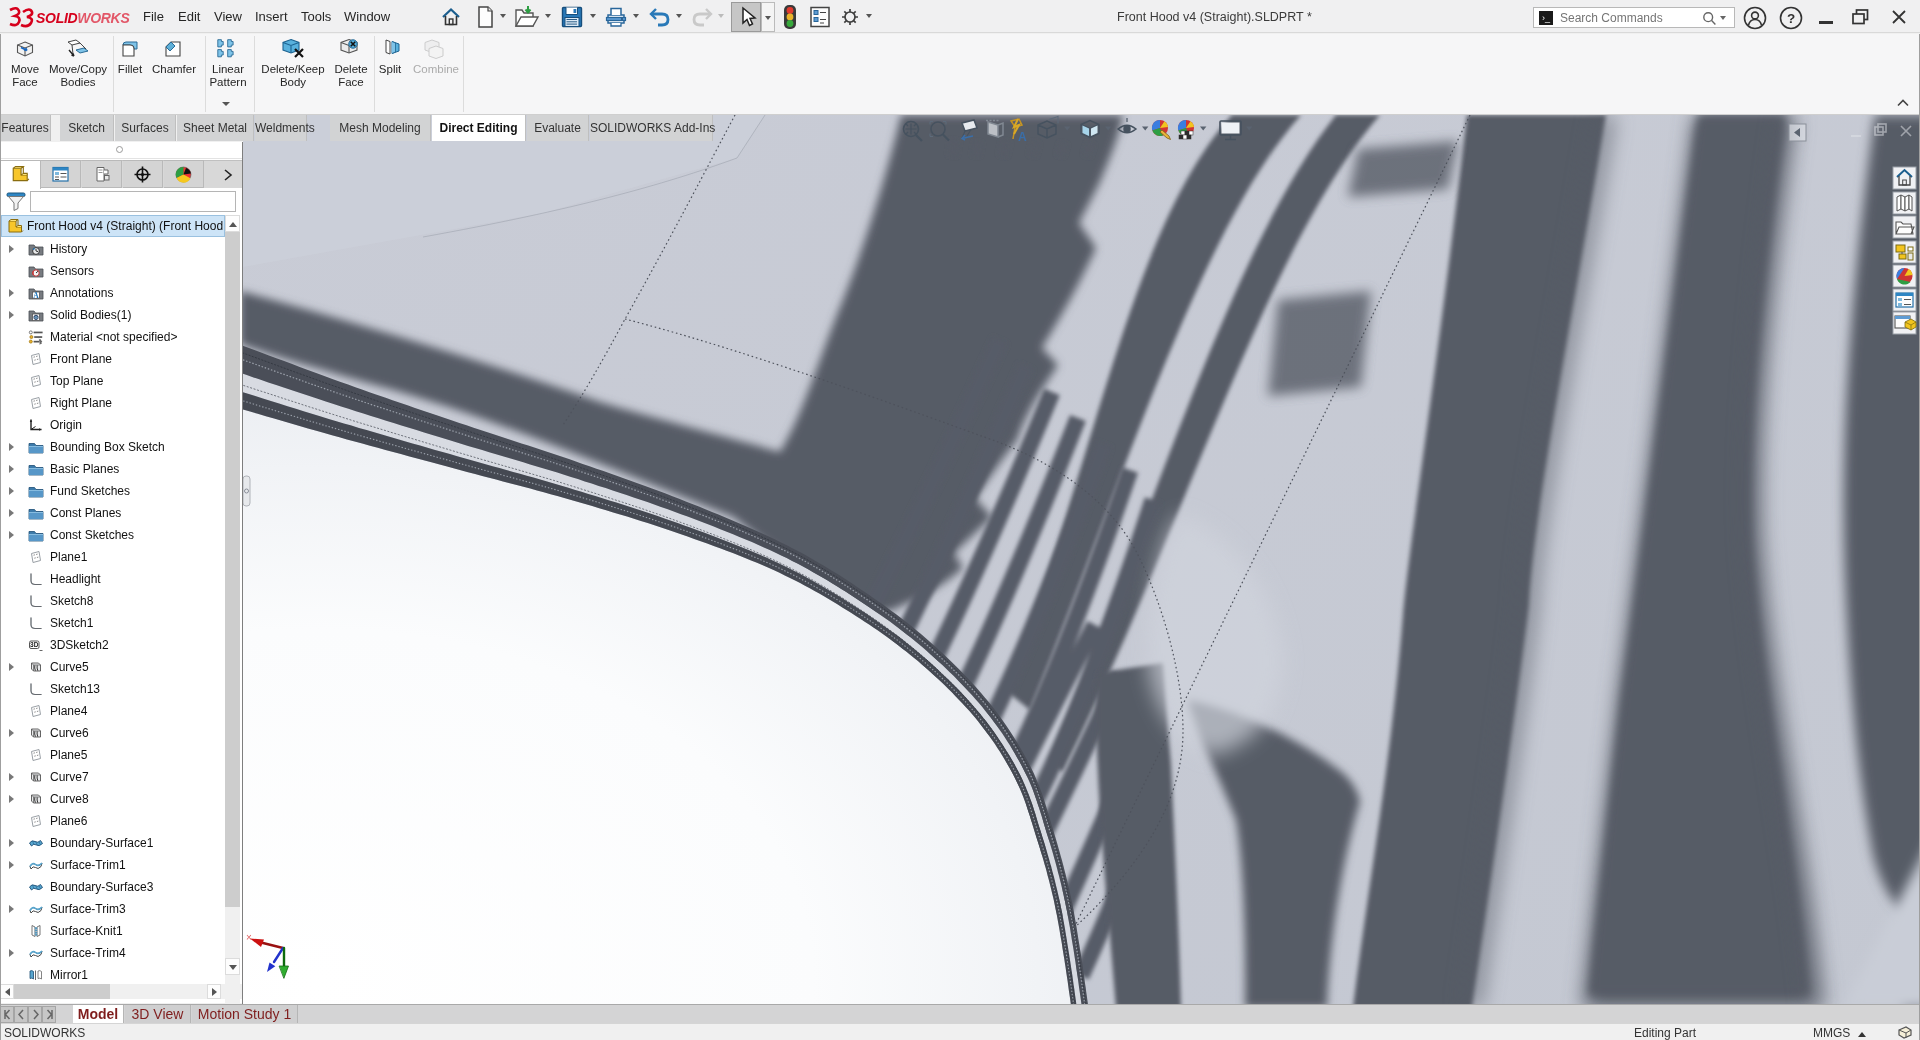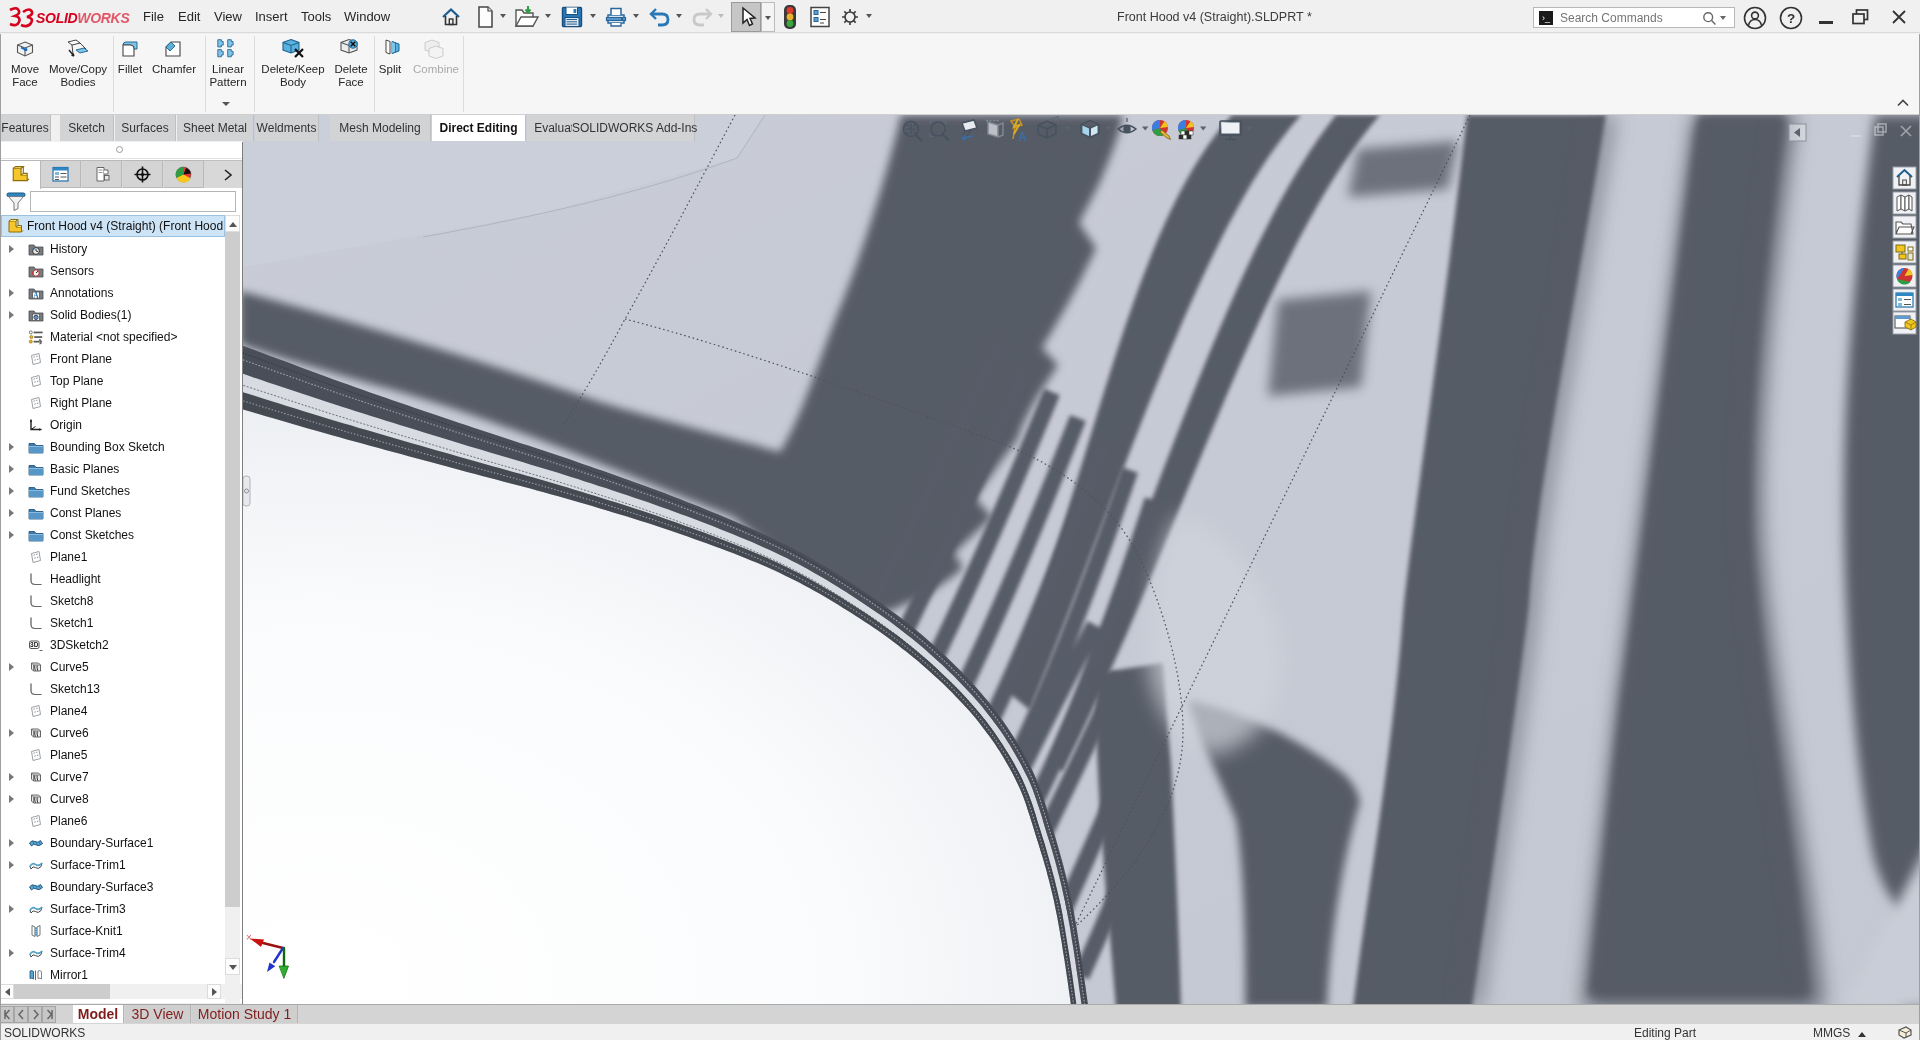--- a/index.html
+++ b/index.html
@@ -481,25 +481,25 @@
           </g>
 </g>
 </svg>
     </div>
 
   <div id="tabrow">
     <div class="ctab" style="left:0px;width:51px">Features</div>
     <div class="ctab" style="left:60px;width:54px">Sketch</div>
     <div class="ctab" style="left:115px;width:61px">Surfaces</div>
     <div class="ctab" style="left:177px;width:77px">Sheet Metal</div>
-    <div class="ctab" style="left:255px;width:64px">Weldments</div>
+    <div class="ctab" style="left:255px;width:52px">Weldments</div>
     <div class="ctab" style="left:330px;width:101px">Mesh Modeling</div>
     <div class="ctab" style="left:432px;width:94px;background:#ffffff;font-weight:bold;color:#111">Direct Editing</div>
     <div class="ctab" style="left:527px;width:62px">Evaluate</div>
-    <div class="ctab" style="left:572px;width:123px">SOLIDWORKS Add-Ins</div>
+    <div class="ctab" style="left:590px;width:123px">SOLIDWORKS Add-Ins</div>
   </div>
 
   <div id="lpanel">
     <div class="abs" style="left:0;top:0;width:242px;height:17px;background:#fff;border-bottom:1px solid #e3e3e3">
       <div class="abs" style="left:116px;top:4px;width:7px;height:7px;border:1px solid #9a9a9a;border-radius:50%"></div>
     </div>
     <div id="ptabs">
       <div class="abs" style="left:0;top:18px;width:242px;height:28px;background:#d8d8d8;border-top:1px solid #c0c0c0"></div>
       <div class="ptab" style="left:41px"></div>
         <div class="ptab" style="left:82px"></div>

